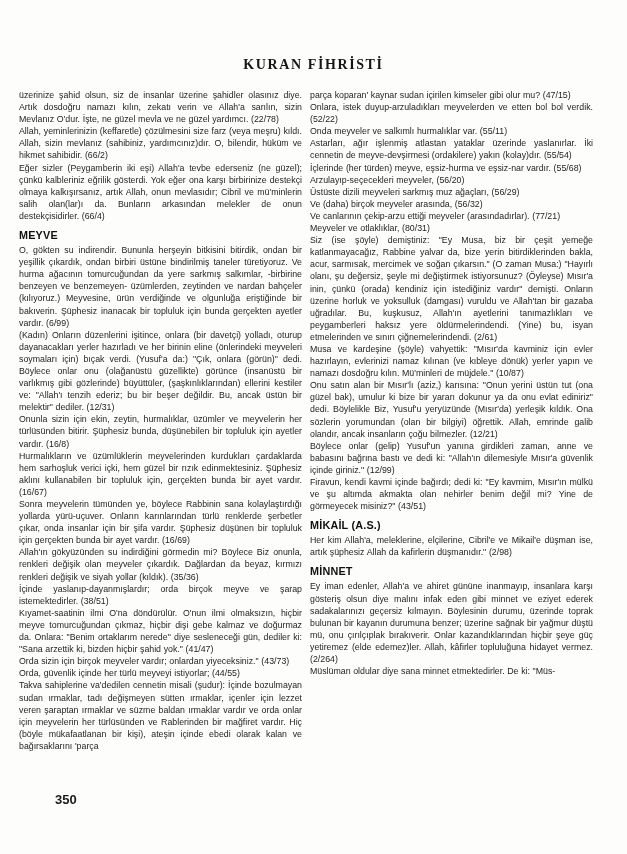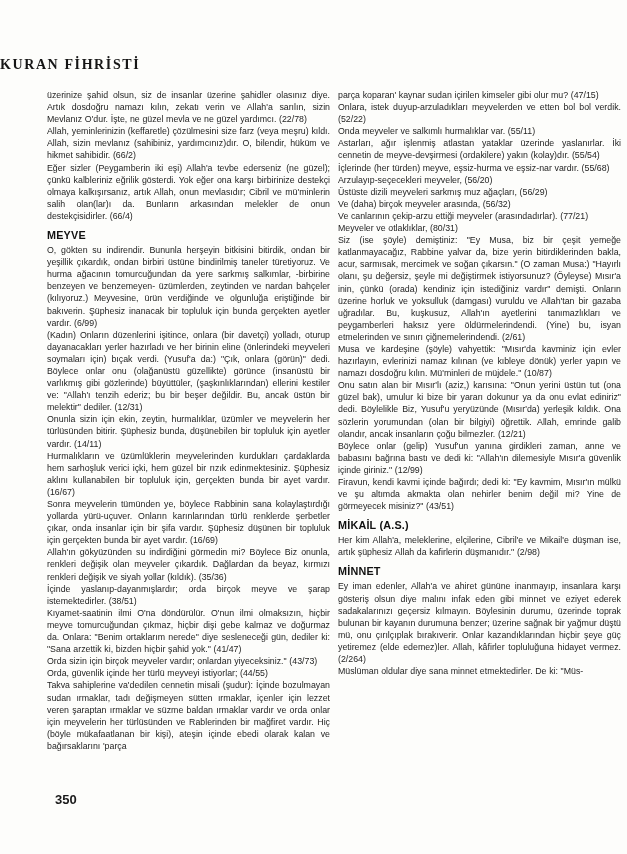--- a/index.html
+++ b/index.html
@@ -11,29 +11,30 @@
     overflow: hidden;
   }
   .page {
     position: absolute; inset: 0;
     background: #fdfdfb;
     color: #222;
   }
   .running-head {
     position: absolute;
     top: 57px; left: 0; width: 100%;
+    text-align: center;
     font-family: "Liberation Serif", serif;
     font-weight: bold;
     font-size: 14px;
     letter-spacing: 1.6px;
     color: #161616;
   }
   .columns {
     position: absolute;
-    top: 89px; left: 47px;
+    top: 89px; left: 19px;
     width: 574px;
     display: flex;
     gap: 8px;
   }
   .col { width: 283px; }
   .entry {
     font-size: 8.8px;
     line-height: 12.1px;
     text-align: justify;
     color: #242424;
@@ -62,21 +63,21 @@
   <div class="running-head">KURAN FİHRİSTİ</div>
 
   <div class="columns">
     <div class="col">
         <div class="entry">üzerinize şahid olsun, siz de insanlar üzerine şahidler olasınız diye. Artık dosdoğru namazı kılın, zekatı verin ve Allah'a sarılın, sizin Mevlanız O'dur. İşte, ne güzel mevla ve ne güzel yardımcı. (22/78)</div>
         <div class="entry">Allah, yeminlerinizin (keffaretle) çözülmesini size farz (veya meşru) kıldı. Allah, sizin mevlanız (sahibiniz, yardımcınız)dır. O, bilendir, hüküm ve hikmet sahibidir. (66/2)</div>
         <div class="entry">Eğer sizler (Peygamberin iki eşi) Allah'a tevbe ederseniz (ne güzel); çünkü kalbleriniz eğrilik gösterdi. Yok eğer ona karşı birbirinize destekçi olmaya kalkışırsanız, artık Allah, onun mevlasıdır; Cibril ve mü'minlerin salih olan(lar)ı da. Bunların arkasından melekler de onun destekçisidirler. (66/4)</div>
         <div class="section-heading">MEYVE</div>
         <div class="entry">O, gökten su indirendir. Bununla herşeyin bitkisini bitirdik, ondan bir yeşillik çıkardık, ondan birbiri üstüne bindirilmiş taneler türetiyoruz. Ve hurma ağacının tomurcuğundan da yere sarkmış salkımlar, -birbirine benzeyen ve benzemeyen- üzümlerden, zeytinden ve nardan bahçeler (kılıyoruz.) Meyvesine, ürün verdiğinde ve olgunluğa eriştiğinde bir bakıverin. Şüphesiz inanacak bir topluluk için bunda gerçekten ayetler vardır. (6/99)</div>
         <div class="entry">(Kadın) Onların düzenlerini işitince, onlara (bir davetçi) yolladı, oturup dayanacakları yerler hazırladı ve her birinin eline (önlerindeki meyveleri soymaları için) bıçak verdi. (Yusuf'a da:) "Çık, onlara (görün)" dedi. Böylece onlar onu (olağanüstü güzellikte) görünce (insanüstü bir varlıkmış gibi gözlerinde) büyüttüler, (şaşkınlıklarından) ellerini kestiler ve: "Allah'ı tenzih ederiz; bu bir beşer değildir. Bu, ancak üstün bir melektir" dediler. (12/31)</div>
-        <div class="entry">Onunla sizin için ekin, zeytin, hurmalıklar, üzümler ve meyvelerin her türlüsünden bitirir. Şüphesiz bunda, düşünebilen bir topluluk için ayetler vardır. (14/11)</div>
+        <div class="entry">Onunla sizin için ekin, zeytin, hurmalıklar, üzümler ve meyvelerin her türlüsünden bitirir. Şüphesiz bunda, düşünebilen bir topluluk için ayetler vardır. (16/8)</div>
         <div class="entry">Hurmalıkların ve üzümlüklerin meyvelerinden kurdukları çardaklarda hem sarhoşluk verici içki, hem güzel bir rızık edinmektesiniz. Şüphesiz aklını kullanabilen bir topluluk için, gerçekten bunda bir ayet vardır. (16/67)</div>
         <div class="entry">Sonra meyvelerin tümünden ye, böylece Rabbinin sana kolaylaştırdığı yollarda yürü-uçuver. Onların karınlarından türlü renklerde şerbetler çıkar, onda insanlar için bir şifa vardır. Şüphesiz düşünen bir topluluk için gerçekten bunda bir ayet vardır. (16/69)</div>
         <div class="entry">Allah'ın gökyüzünden su indirdiğini görmedin mi? Böylece Biz onunla, renkleri değişik olan meyveler çıkardık. Dağlardan da beyaz, kırmızı renkleri değişik ve siyah yollar (kıldık). (35/36)</div>
         <div class="entry">İçinde yaslanıp-dayanmışlardır; orda birçok meyve ve şarap istemektedirler. (38/51)</div>
         <div class="entry">Kıyamet-saatinin ilmi O'na döndürülür. O'nun ilmi olmaksızın, hiçbir meyve tomurcuğundan çıkmaz, hiçbir dişi gebe kalmaz ve doğurmaz da. Onlara: "Benim ortaklarım nerede" diye sesleneceği gün, dediler ki: "Sana arzettik ki, bizden hiçbir şahid yok." (41/47)</div>
         <div class="entry">Orda sizin için birçok meyveler vardır; onlardan yiyeceksiniz." (43/73)</div>
         <div class="entry">Orda, güvenlik içinde her türlü meyveyi istiyorlar; (44/55)</div>
         <div class="entry">Takva sahiplerine va'dedilen cennetin misali (şudur): İçinde bozulmayan sudan ırmaklar, tadı değişmeyen sütten ırmaklar, içenler için lezzet veren şaraptan ırmaklar ve süzme baldan ırmaklar vardır ve orda onlar için meyvelerin her türlüsünden ve Rablerinden bir mağfiret vardır. Hiç (böyle mükafaatlanan bir kişi), ateşin içinde ebedi olarak kalan ve bağırsaklarını 'parça</div>
       </div>
     <div class="col">

